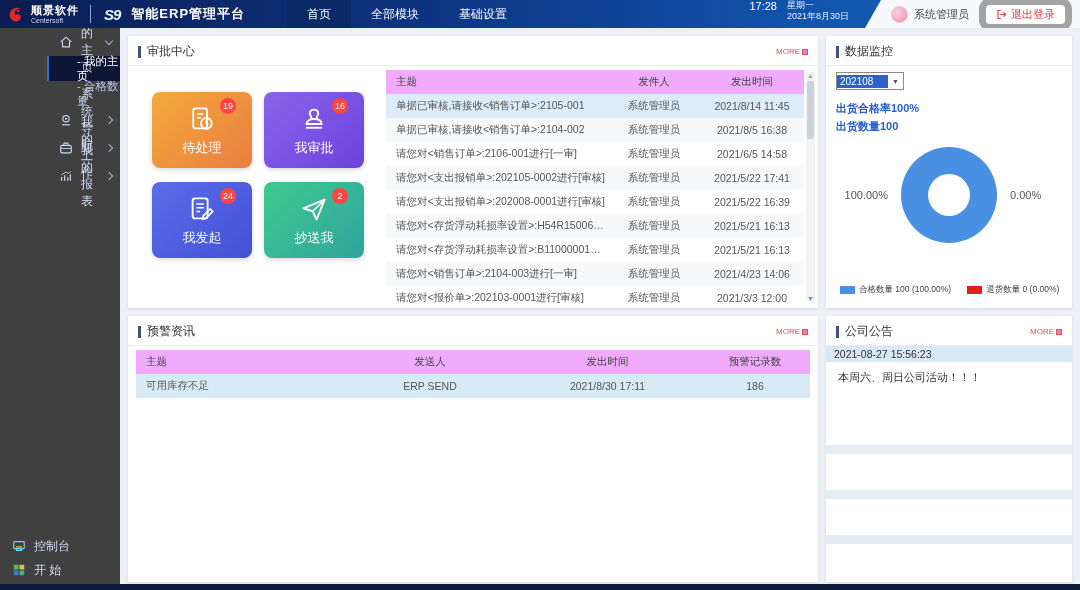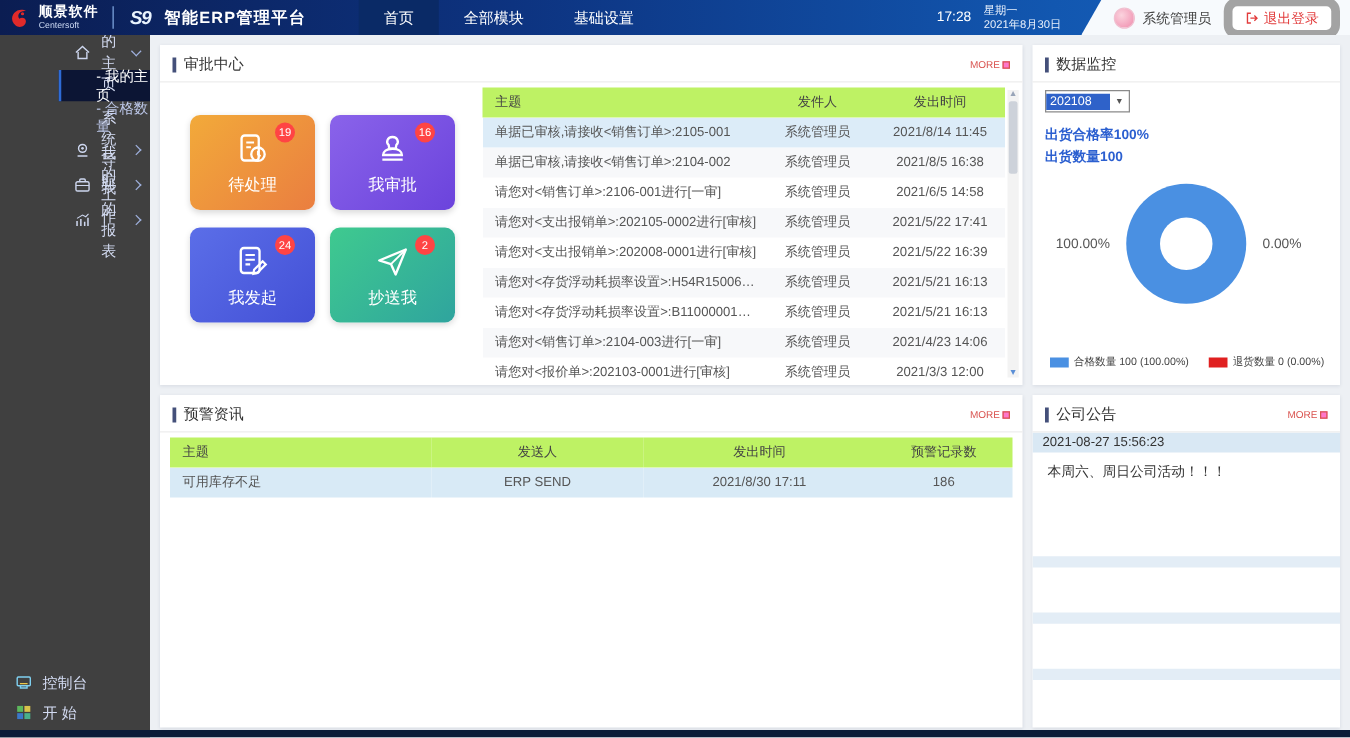--- a/index.html
+++ b/index.html
@@ -13,21 +13,21 @@
   .logo-wrap { display:flex; align-items:center; gap:5px; padding-left:6px; }
   .brand-block { display:flex; flex-direction:column; line-height:1; }
   .brand-cn { font-size:11px; font-weight:bold; letter-spacing:1px; }
   .brand-en { font-size:7px; color:#cfdcf5; margin-top:1px; }
   .logo-divider { width:1px; height:18px; background:#7fa6e0; margin:0 8px 0 6px; }
   .s9 { font-size:15px; font-weight:bold; font-style:italic; color:#eaf4ff; letter-spacing:-1px; }
   .product-name { font-size:13px; font-weight:bold; margin-left:6px; letter-spacing:1px; }
   .tabs { display:flex; height:100%; margin-left:42px; }
   .tab { padding:0 20px; line-height:28px; font-size:12px; cursor:pointer; }
   .tab.active { background:#0a2a66; }
-  .header-right { margin-left:auto; display:flex; align-items:center; height:100%; }
+  .header-right { margin-left:auto; display:flex; height:100%; }
   .clock { font-size:11px; margin-right:10px; }
   .date-block { font-size:9px; line-height:1.25; margin-right:16px; color:#e8f0fc; }
   .header-white { height:100%; background:#f7fafd; display:flex; align-items:center;
     padding:0 8px 0 26px; clip-path:polygon(16px 0,100% 0,100% 100%,0 100%); color:#333; }
   .avatar { width:17px; height:17px; border-radius:50%;
     background:radial-gradient(circle at 35% 35%,#fbd3de,#f3a0bb 70%,#e887a8); border:1px solid #f0c0d0; }
   .user-name { font-size:11px; margin:0 10px 0 6px; color:#444; }
   .logout-btn { display:flex; align-items:center; gap:4px; border:7px solid #a3a3a3; border-radius:11px;
     padding:2px 10px; color:#e23c3c; font-size:11px; background:#fff; cursor:pointer; }
 
@@ -65,21 +65,21 @@
     grid-template-columns:100px 100px; grid-auto-rows:76px; gap:14px 12px; }
   .tile { position:relative; border-radius:8px; color:#fff; display:flex; flex-direction:column;
     align-items:center; justify-content:center; cursor:pointer; box-shadow:0 2px 5px rgba(0,0,0,.15); }
   .tile-icon svg { display:block; }
   .tile-label { font-size:13px; margin-top:5px; }
   .badge { position:absolute; top:6px; right:16px; min-width:16px; height:16px; border-radius:8px;
     background:#f44; color:#fff; font-size:9px; line-height:16px; text-align:center; padding:0 3px; }
 
   .atable-wrap { flex:1; position:relative; padding:4px 14px 4px 0; min-width:0; }
   table.dtable { width:100%; border-collapse:collapse; font-size:10.5px; color:#555; table-layout:fixed; }
-  table.dtable th { background:#bef264; font-weight:normal; color:#444; height:24px; }
+  table.dtable th { background:#f0abfc; font-weight:normal; color:#444; height:24px; }
   table.dtable td { height:24px; white-space:nowrap; overflow:hidden; text-overflow:ellipsis; }
   table.dtable th:first-child, table.dtable td:first-child { text-align:left; padding-left:10px; }
   .approval-table th:nth-child(2), .approval-table td:nth-child(2),
   .approval-table th:nth-child(3), .approval-table td:nth-child(3) { text-align:center; }
   .approval-table col.c-subject { width:auto; } .approval-table col.c-sender { width:92px; }
   .approval-table col.c-time { width:104px; }
   .approval-table tbody tr:nth-child(even) { background:#f7f8fa; }
   .approval-table tbody tr:first-child { background:#dcecf8; }
   .alerts-table th:nth-child(n+2), .alerts-table td:nth-child(n+2) { text-align:center; }
   .alerts-table col.c1{width:auto} .alerts-table col.c2{width:170px}

